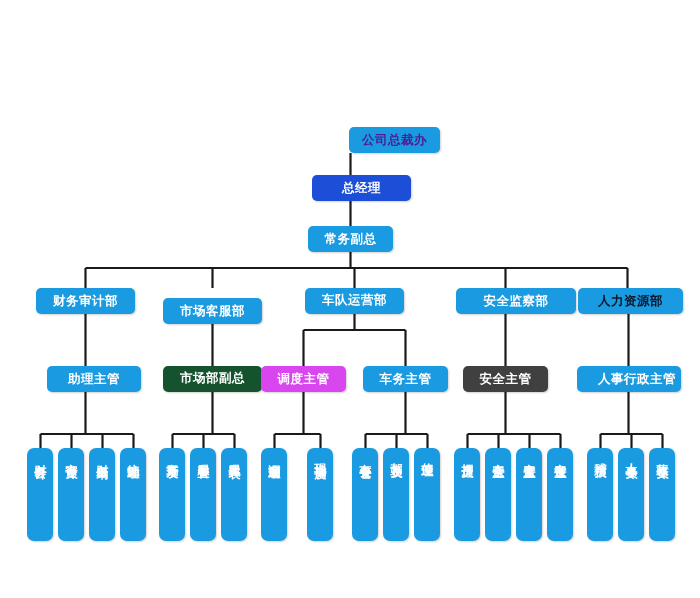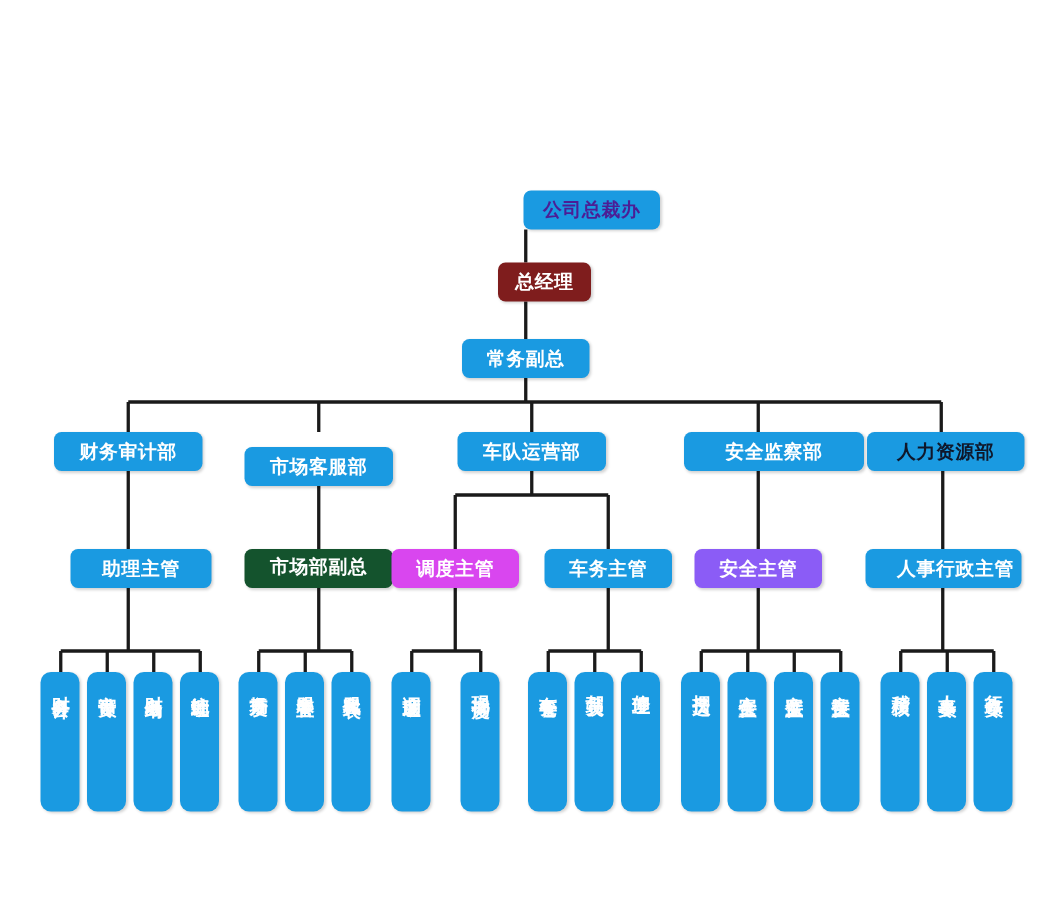--- a/index.html
+++ b/index.html
@@ -106,32 +106,32 @@
       <path d="M529.5 434 L529.5 448" stroke="#1a1a1a" stroke-width="2.2" fill="none" stroke-linecap="butt"></path>
       <path d="M560.5 434 L560.5 448" stroke="#1a1a1a" stroke-width="2.2" fill="none" stroke-linecap="butt"></path>
       <path d="M628.5 392 L628.5 434" stroke="#1a1a1a" stroke-width="2.2" fill="none" stroke-linecap="butt"></path>
       <path d="M600.5 434 L662.5 434" stroke="#1a1a1a" stroke-width="2.2" fill="none" stroke-linecap="butt"></path>
       <path d="M600.5 434 L600.5 448" stroke="#1a1a1a" stroke-width="2.2" fill="none" stroke-linecap="butt"></path>
       <path d="M631.5 434 L631.5 448" stroke="#1a1a1a" stroke-width="2.2" fill="none" stroke-linecap="butt"></path>
       <path d="M662.5 434 L662.5 448" stroke="#1a1a1a" stroke-width="2.2" fill="none" stroke-linecap="butt"></path>
     </svg>
   <div id="nodes-layer">
       <div class="node horiz" style="left: 305px; top: 127px; width: 91px; background: rgb(26, 154, 225); color: #4c1d95; margin-left: 44px;">公司总裁办</div>
-      <div class="node horiz" style="left: 332px; top: 175px; width: 62px; background: #7f1d1d; color: rgb(255, 255, 255);">总经理</div>
+      <div class="node horiz" style="left: 312px; top: 175px; width: 99px; background: #1d4ed8; color: rgb(255, 255, 255);">总经理</div>
       <div class="node horiz" style="left: 308px; top: 226px; width: 85px; background: rgb(26, 154, 225); color: rgb(255, 255, 255);">常务副总</div>
       <div class="node horiz" style="left: 36px; top: 288px; width: 99px; background: rgb(26, 154, 225); color: rgb(255, 255, 255);">财务审计部</div>
       <div class="node horiz" style="left: 163px; top: 288px; width: 99px; background: rgb(26, 154, 225); color: rgb(255, 255, 255); margin-top: 10px;">市场客服部</div>
-      <div class="node horiz" style="left: 305px; top: 288px; width: 99px; background: rgb(26, 154, 225); color: rgb(255, 255, 255);">车队运营部</div>
+      <div class="node horiz" style="left: 305px; top: 288px; width: 99px; background: rgb(26, 154, 225); color: rgb(255, 255, 255); font-family: Liberation Mono, monospace;">车队运营部</div>
       <div class="node horiz" style="left: 456px; top: 288px; width: 120px; background: rgb(26, 154, 225); color: rgb(255, 255, 255);">安全监察部</div>
       <div class="node horiz" style="left: 578px; top: 288px; width: 105px; background: rgb(26, 154, 225); color: #0f172a;">人力资源部</div>
       <div class="node horiz" style="left: 47px; top: 366px; width: 94px; background: rgb(26, 154, 225); color: rgb(255, 255, 255); text-align: center;">助理主管</div>
       <div class="node horiz" style="left: 163px; top: 366px; width: 99px; background: #14532d; color: rgb(255, 255, 255); font-family: Liberation Mono, monospace;">市场部副总</div>
       <div class="node horiz" style="left: 261px; top: 366px; width: 85px; background: #d946ef; color: rgb(255, 255, 255);">调度主管</div>
       <div class="node horiz" style="left: 363px; top: 366px; width: 85px; background: rgb(26, 154, 225); color: rgb(255, 255, 255);">车务主管</div>
-      <div class="node horiz" style="left: 463px; top: 366px; width: 85px; background: #8b5cf6; color: rgb(255, 255, 255);">安全主管</div>
+      <div class="node horiz" style="left: 463px; top: 366px; width: 85px; background: #404040; color: rgb(255, 255, 255);">安全主管</div>
       <div class="node horiz" style="left: 577px; top: 366px; width: 104px; background: rgb(26, 154, 225); color: rgb(255, 255, 255); padding-left: 16px;">人事行政主管</div>
       <div class="node vert" style="left: 27px; top: 448px; height: 93px; background: rgb(26, 154, 225); color: rgb(255, 255, 255);">财务会计</div>
       <div class="node vert" style="left: 58px; top: 448px; height: 93px; background: rgb(26, 154, 225); color: rgb(255, 255, 255);">审计专员</div>
       <div class="node vert" style="left: 89px; top: 448px; height: 93px; background: rgb(26, 154, 225); color: rgb(255, 255, 255);">财务出纳</div>
       <div class="node vert" style="left: 120px; top: 448px; height: 93px; background: rgb(26, 154, 225); color: rgb(255, 255, 255);">统计助理</div>
       <div class="node vert" style="left: 159px; top: 448px; height: 93px; background: rgb(26, 154, 225); color: rgb(255, 255, 255);">市场开发</div>
       <div class="node vert" style="left: 190px; top: 448px; height: 93px; background: rgb(26, 154, 225); color: rgb(255, 255, 255);">客服主管</div>
       <div class="node vert" style="left: 221px; top: 448px; height: 93px; background: rgb(26, 154, 225); color: rgb(255, 255, 255);">客服代表</div>
       <div class="node vert" style="left: 261px; top: 448px; height: 93px; background: rgb(26, 154, 225); color: rgb(255, 255, 255);">调度助理</div>
       <div class="node vert" style="left: 307px; top: 448px; height: 93px; background: rgb(26, 154, 225); color: rgb(255, 255, 255);">现场调度</div>

